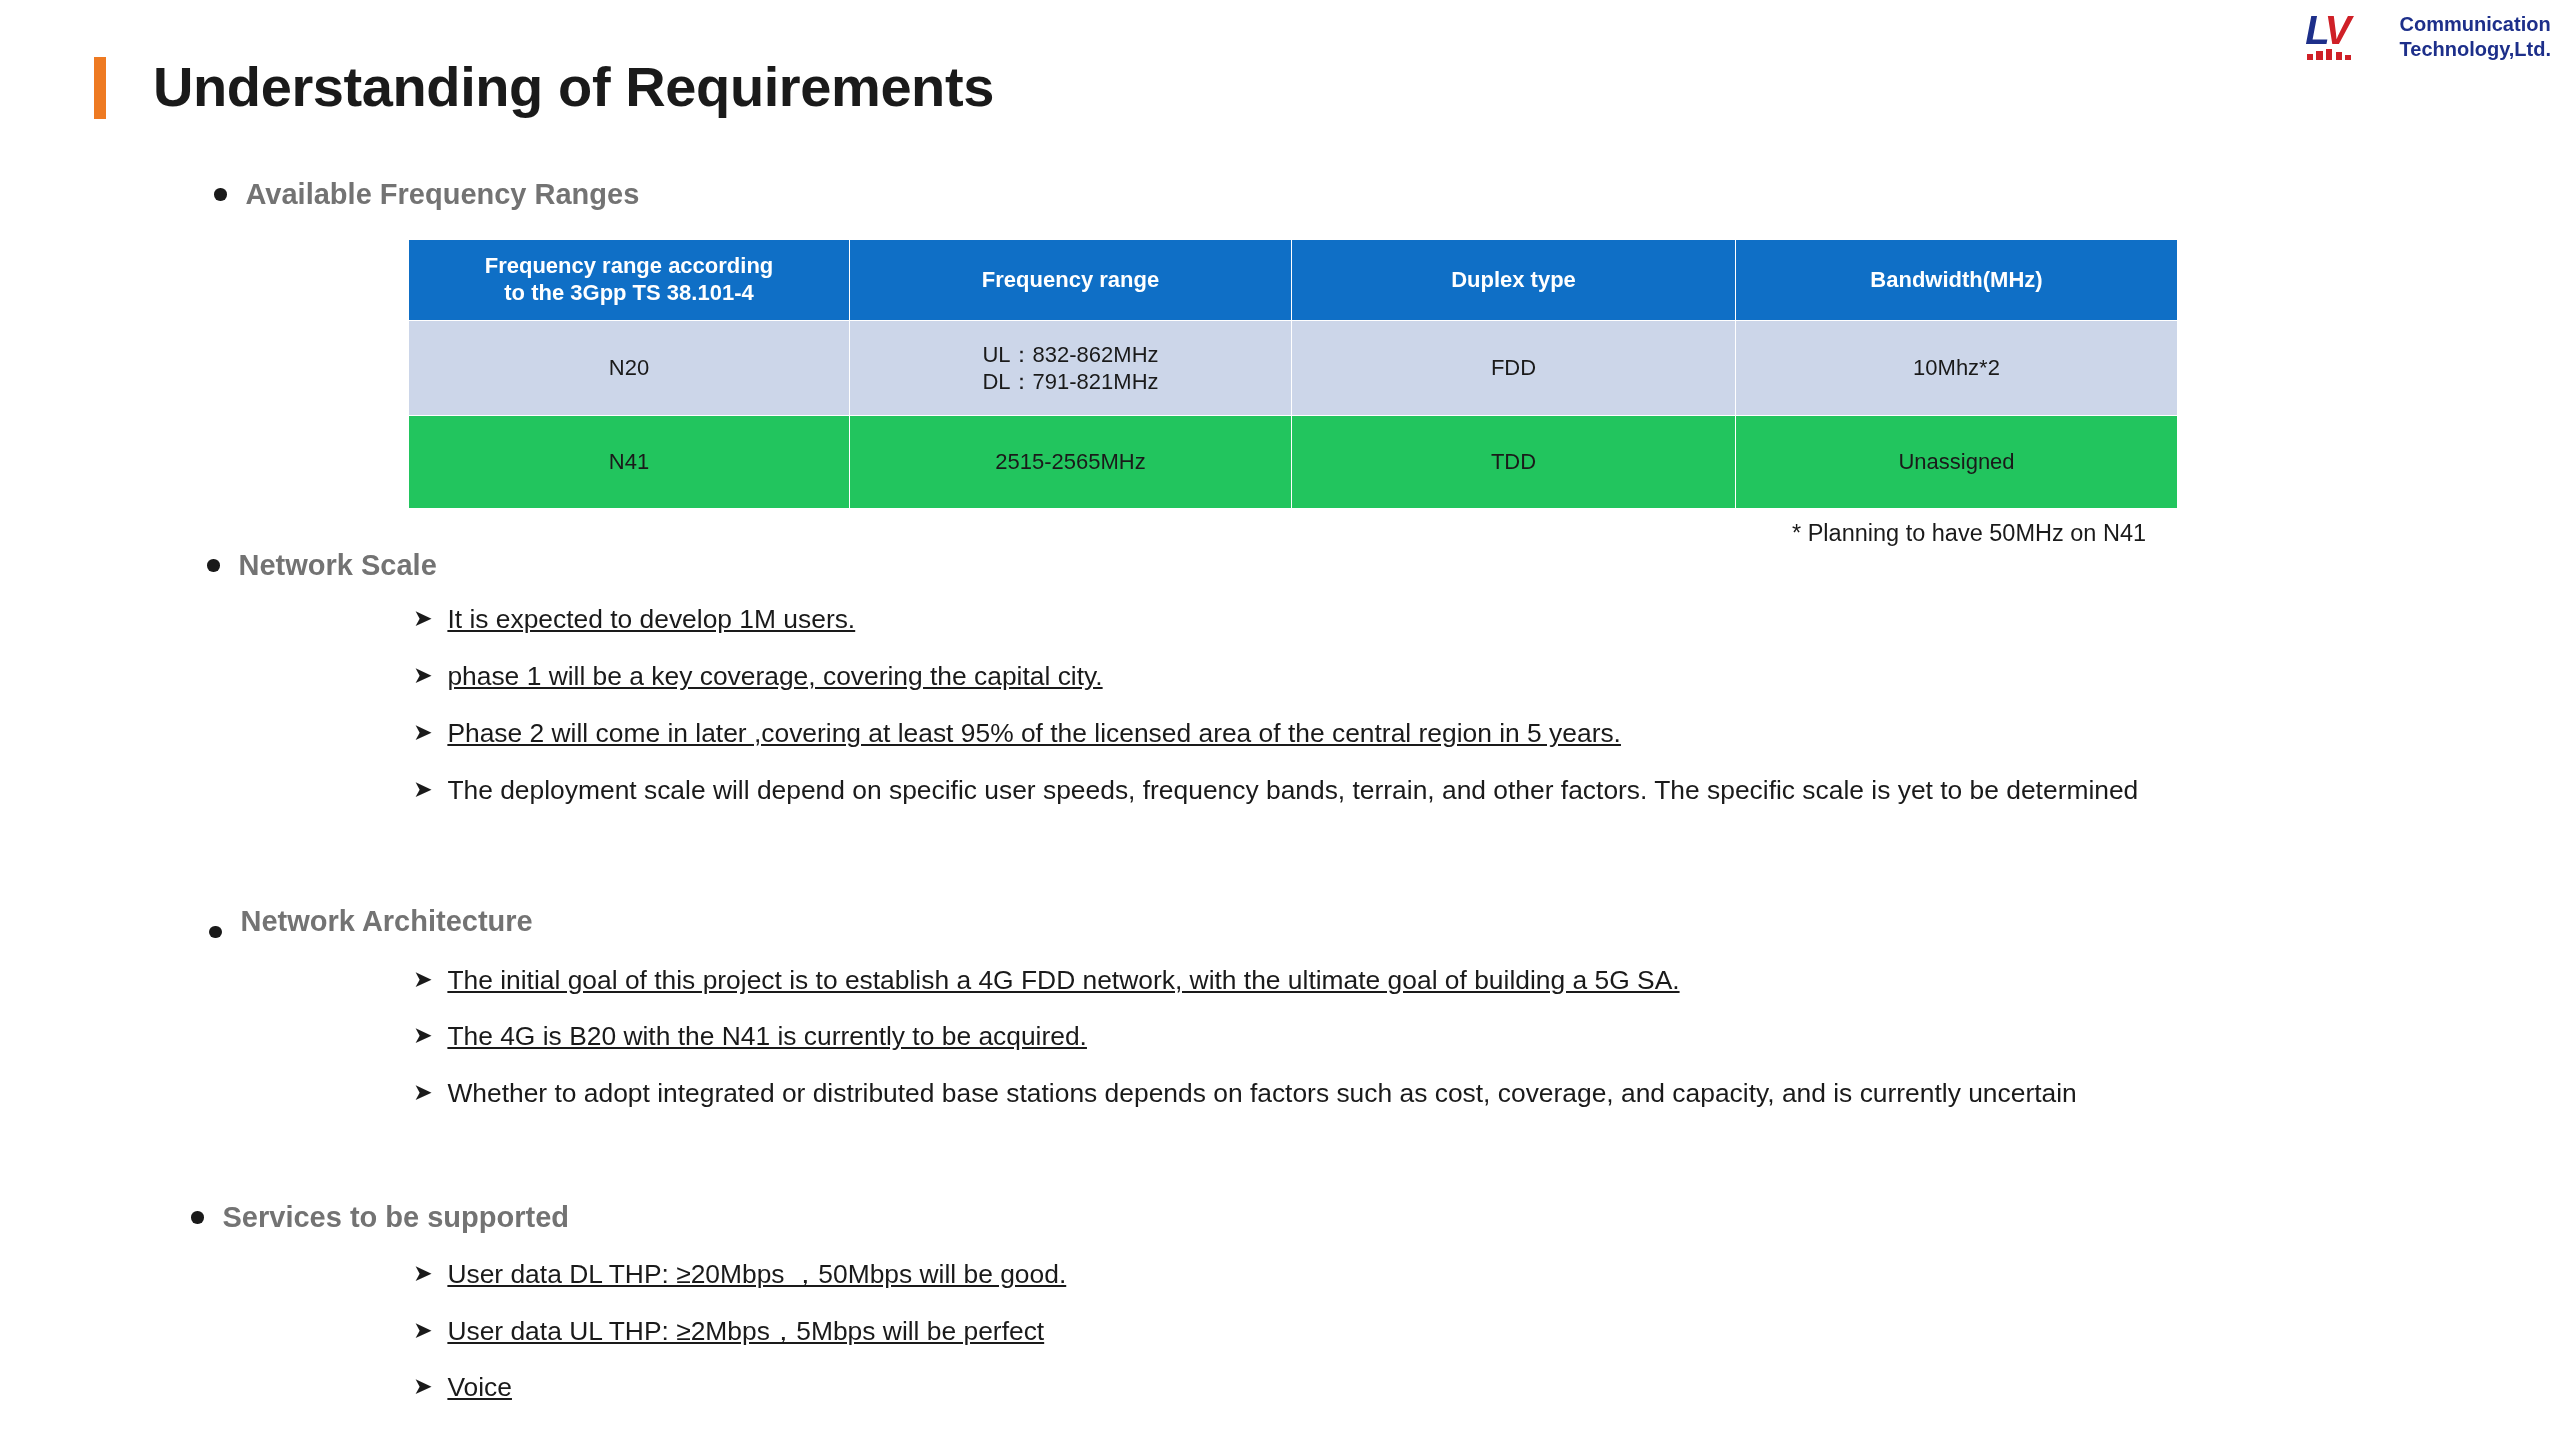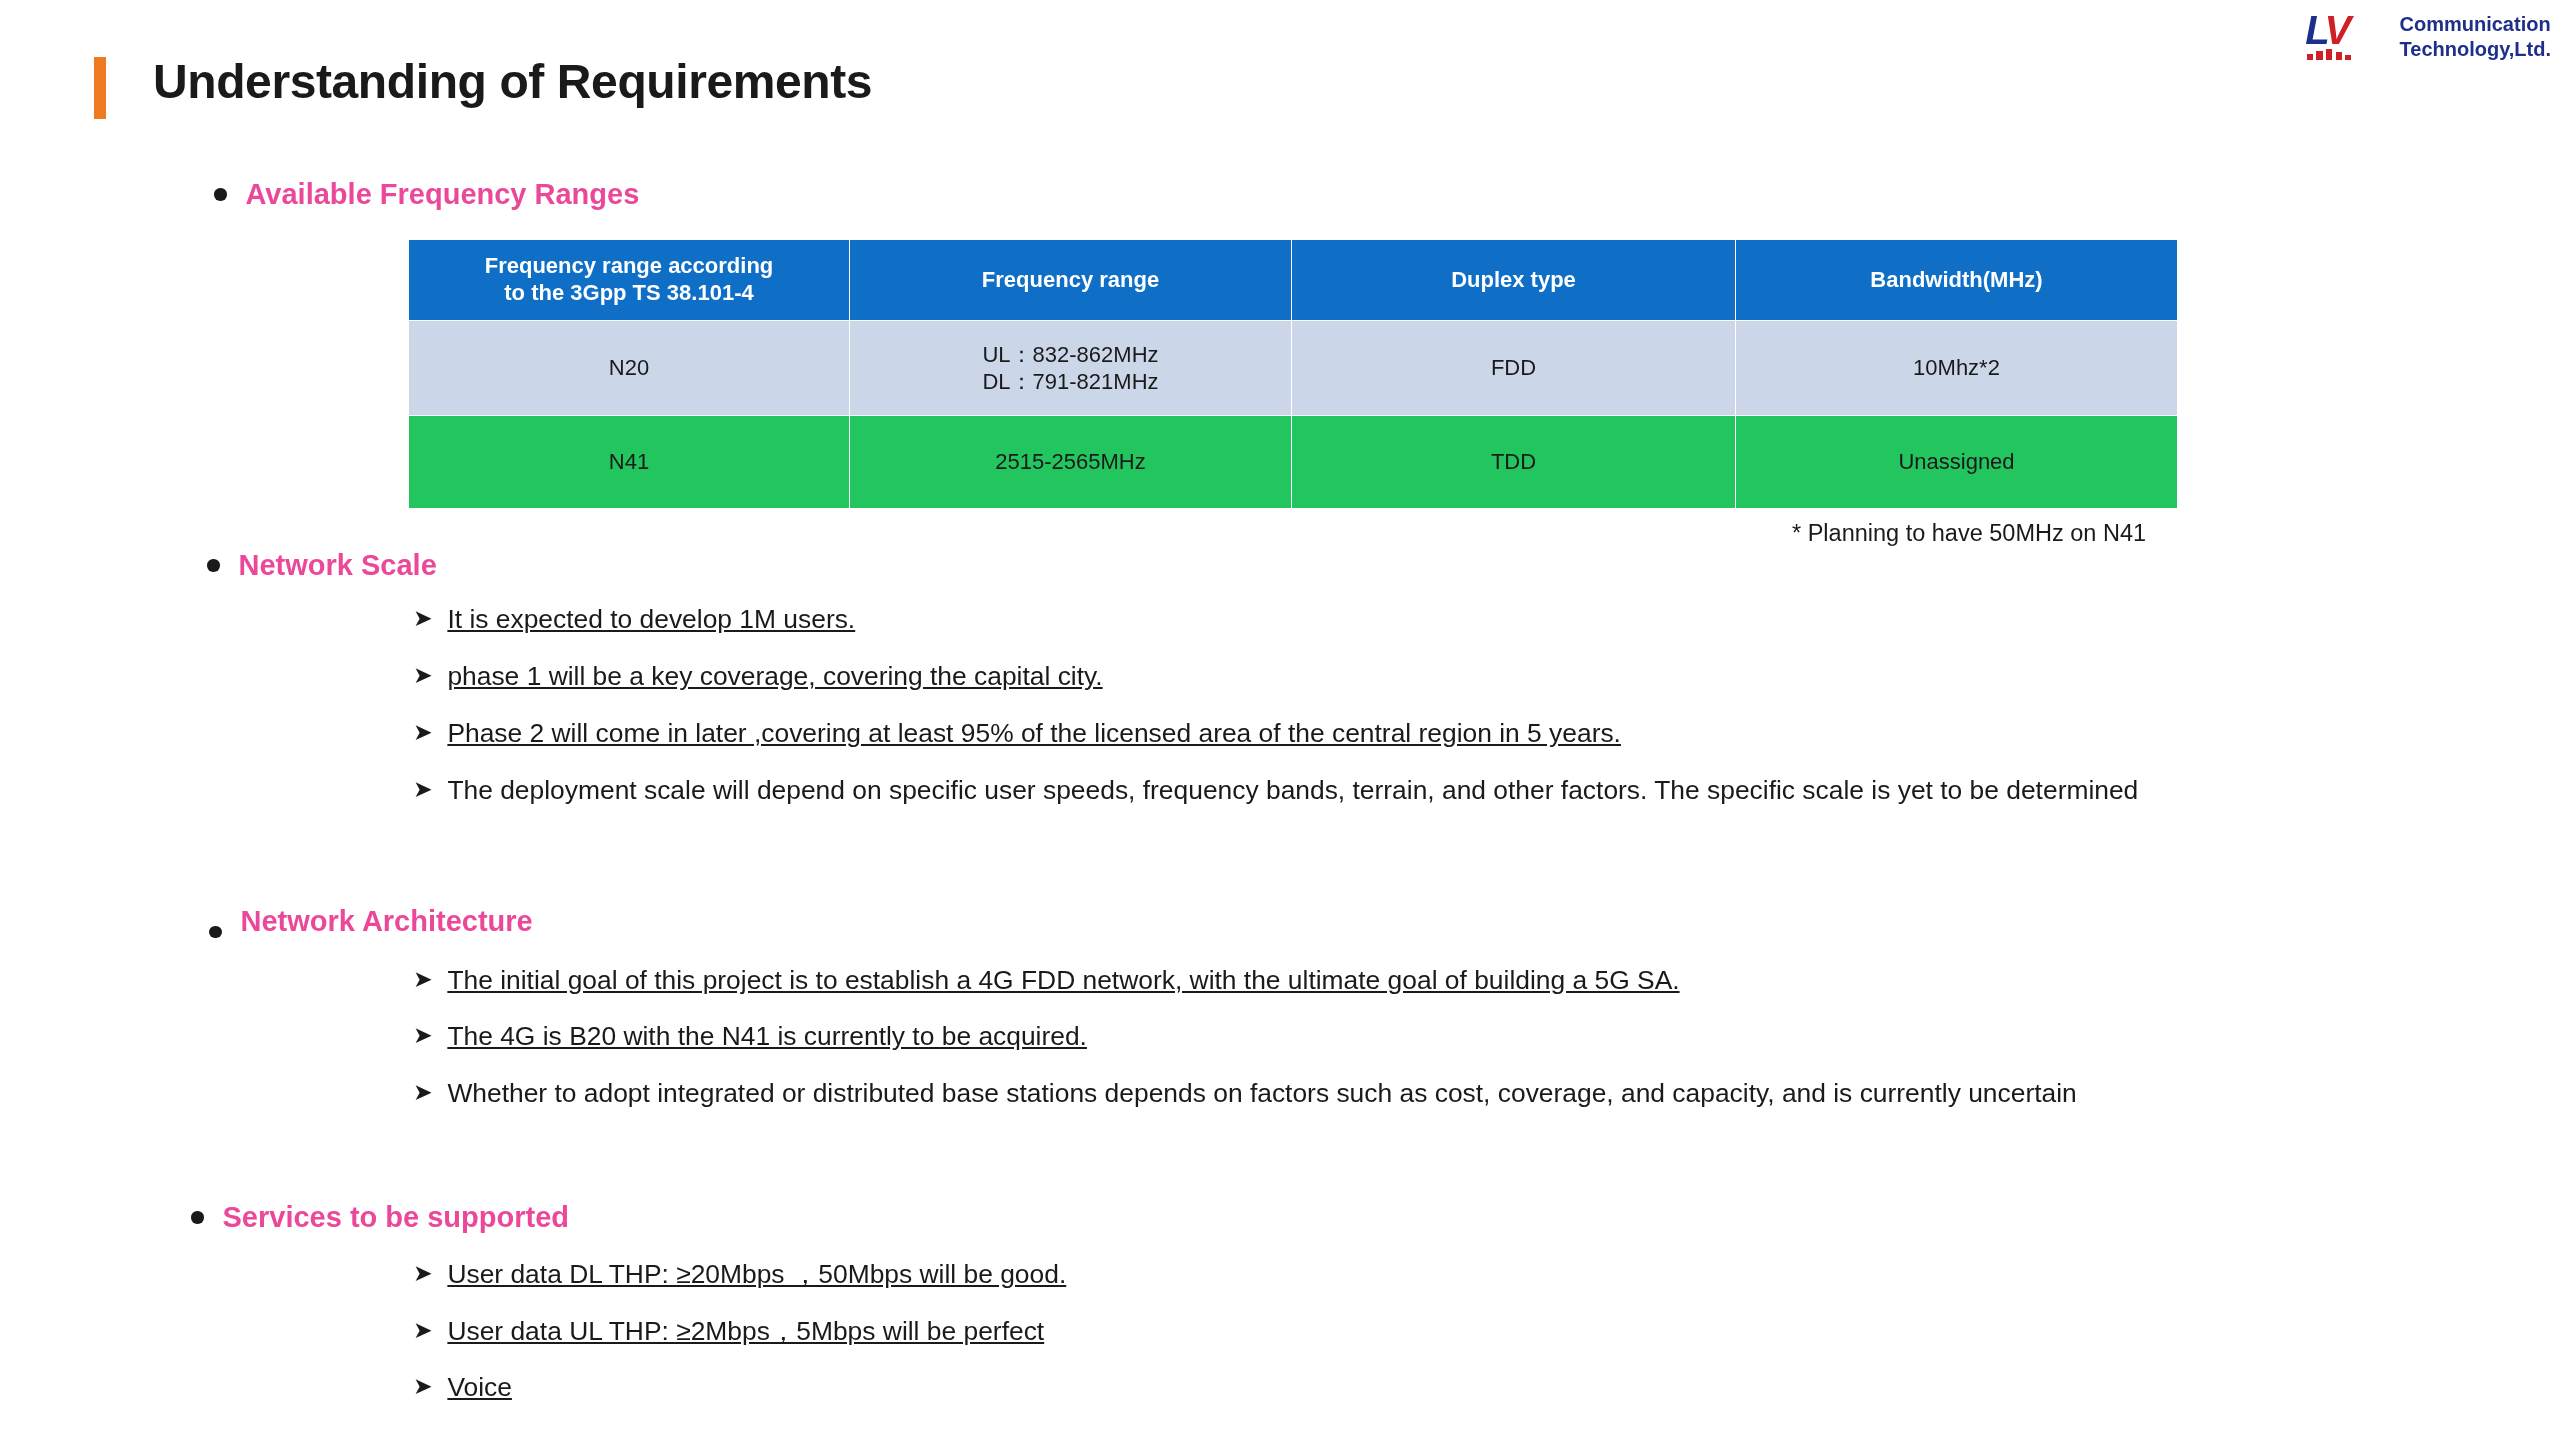--- a/index.html
+++ b/index.html
@@ -73,36 +73,36 @@
     left: 94px;
     top: 57px;
     width: 11.7px;
     height: 62px;
     background: #ee7a22;
   }
   .page-title {
     position: absolute;
     left: 153px;
     top: 54px;
-    font-size: 48px;
+    font-size: 56px;
     font-weight: bold;
     color: #1a1a1a;
     letter-spacing: -0.4px;
     white-space: nowrap;
   }
 
   
   .lvl1 {
     position: absolute;
     display: flex;
     align-items: center;
     gap: 19px;
     font-size: 29px;
     font-weight: bold;
-    color: #ec4899;
+    color: #737373;
   }
   .lvl1 .dot {
     width: 12.5px;
     height: 12.5px;
     border-radius: 50%;
     background: #1a1a1a;
     flex: 0 0 auto;
   }
 
   .lvl2 {

